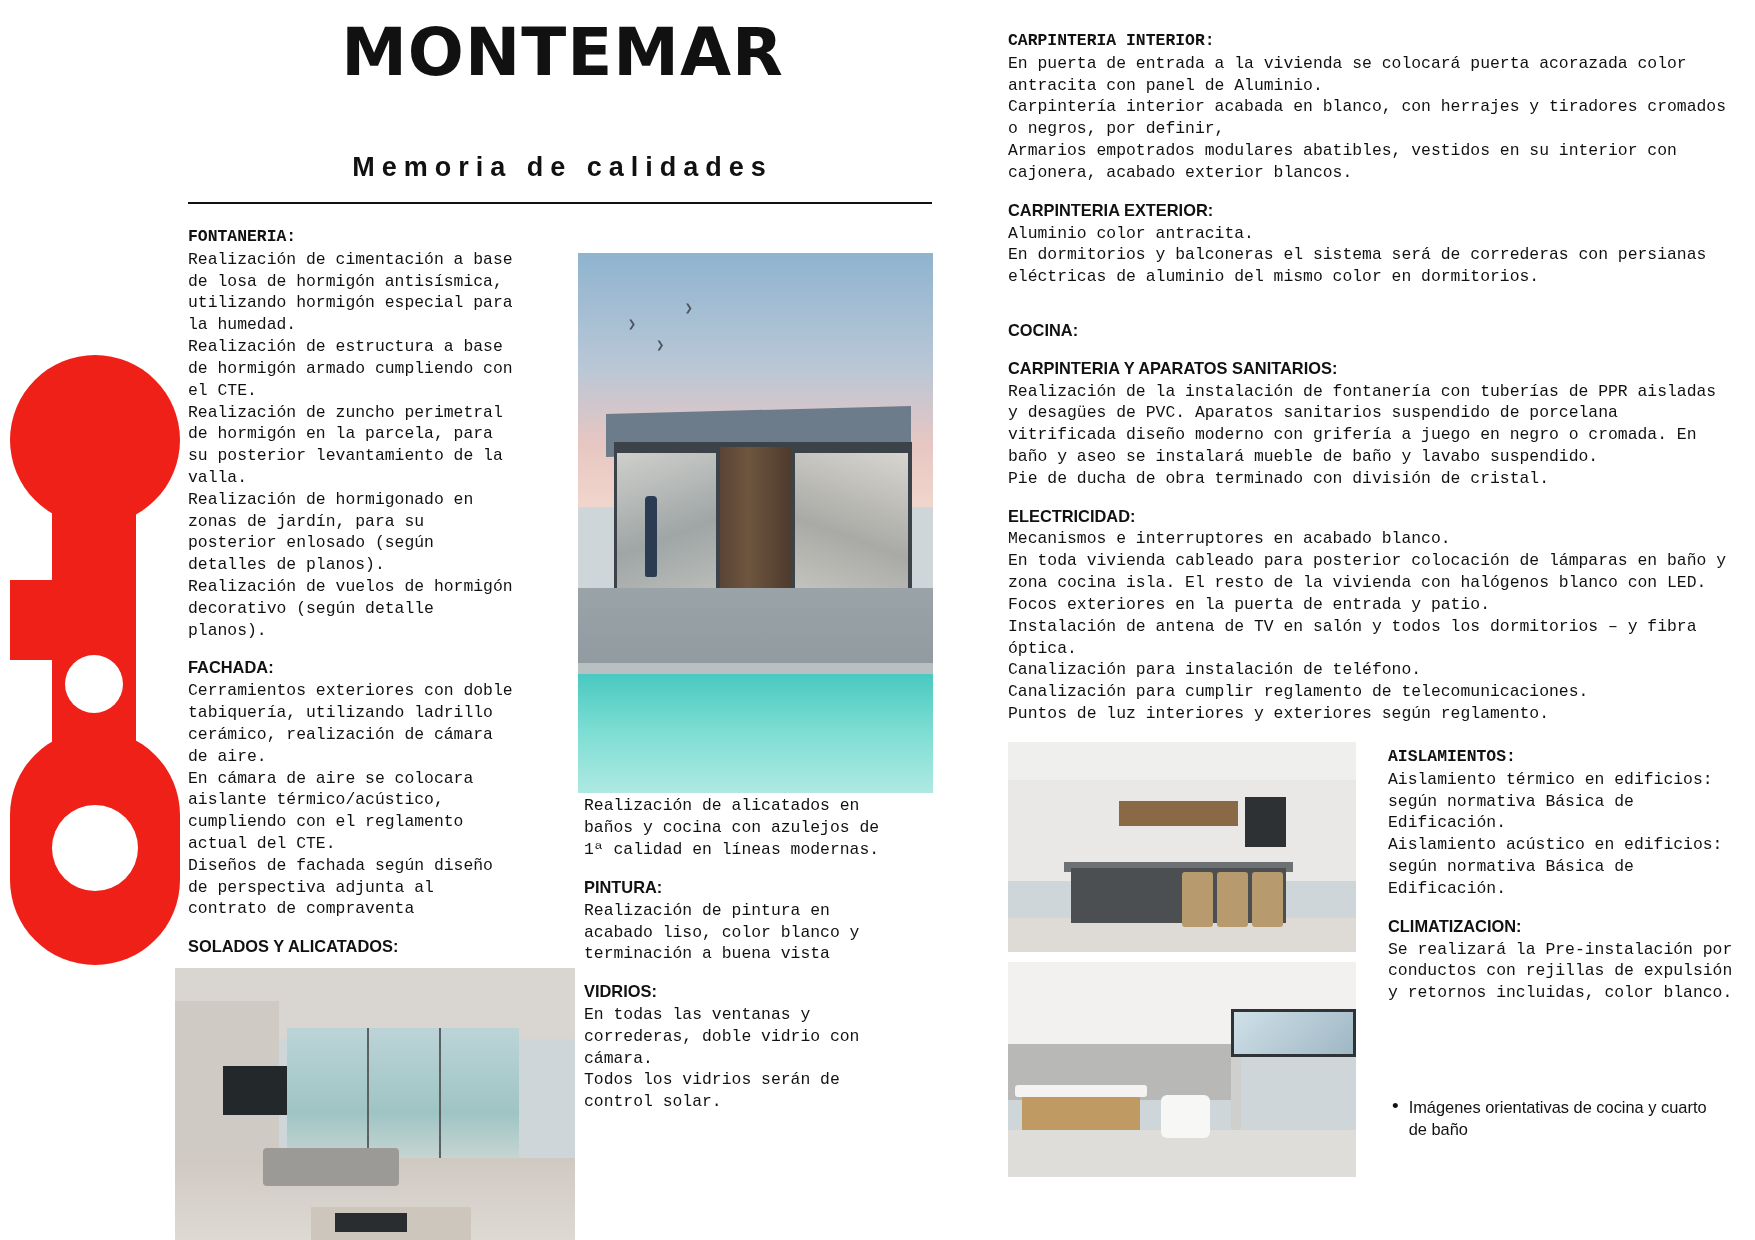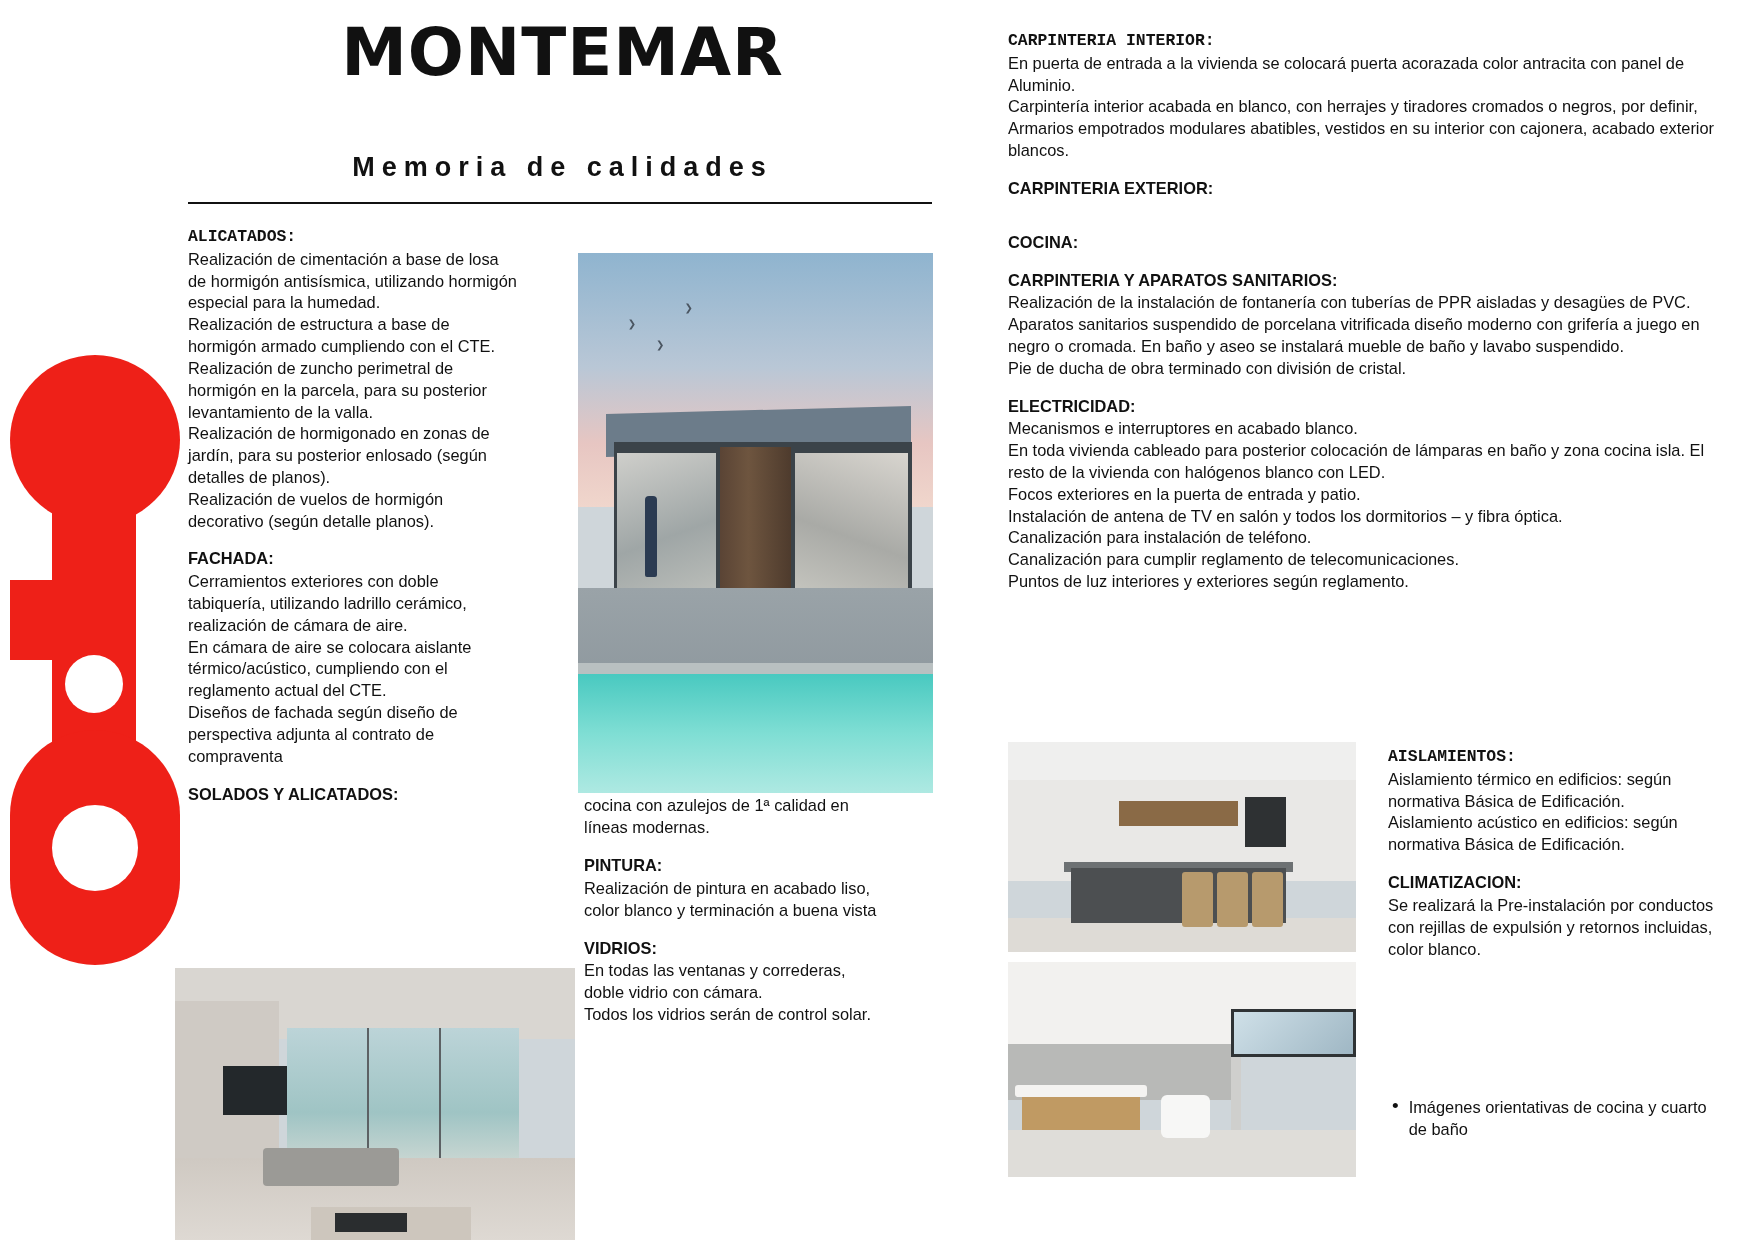--- a/index.html
+++ b/index.html
@@ -119,20 +119,21 @@
   }
   .sec-head {
     font-weight: bold;
     margin-top: 16px;
     margin-bottom: 1px;
   }
   .sec-head:first-child { margin-top: 8px; font-family: Liberation Mono, monospace; }
   .sec-body {
     margin: 0 0 0 0;
     white-space: pre-line;
+    font-family: Liberation Mono, monospace;
   }
 
   
   #col-left    { left: 188px; top: 218px;  width: 330px; }
   #col-mid     { left: 584px; top: 730px;  width: 300px; }
   #col-right1  { left: 1008px; top: 22px;  width: 720px; }
   #col-right2  { left: 1388px; top: 738px; width: 345px; }
 
   
   .photo {
@@ -242,21 +243,21 @@
   <div class="key-hole-top"></div>
   <div class="key-bow"></div>
   <div class="key-bow-hole"></div>
 </div>
 
 <div class="doc-title">MONTEMAR</div>
 <div class="subtitle">Memoria de calidades</div>
 <div class="rule"></div>
 
 <div class="col" id="col-left">
-  <div class="sec-head">ALICATADOS:</div>
+  <div class="sec-head">FONTANERIA:</div>
   <div class="sec-body">Realización de cimentación a base de losa de hormigón antisísmica, utilizando hormigón especial para la humedad.
 Realización de estructura a base de hormigón armado cumpliendo con el CTE.
 Realización de zuncho perimetral de hormigón en la parcela, para su posterior levantamiento de la valla.
 Realización de hormigonado en zonas de jardín, para su posterior enlosado (según detalles de planos).
 Realización de vuelos de hormigón decorativo (según detalle planos).</div>
   <div class="sec-head">FACHADA:</div>
   <div class="sec-body">Cerramientos exteriores con doble tabiquería, utilizando ladrillo cerámico, realización de cámara de aire.
 En cámara de aire se colocara aislante térmico/acústico, cumpliendo con el reglamento actual del CTE.
 Diseños de fachada según diseño de perspectiva adjunta al contrato de compraventa</div>
   <div class="sec-head">SOLADOS Y ALICATADOS:</div>
@@ -271,20 +272,22 @@
   <div class="sec-body">En todas las ventanas y correderas, doble vidrio con cámara.
 Todos los vidrios serán de control solar.</div>
 </div>
 
 <div class="col" id="col-right1">
   <div class="sec-head">CARPINTERIA INTERIOR:</div>
   <div class="sec-body">En puerta de entrada a la vivienda se colocará puerta acorazada color antracita con panel de Aluminio.
 Carpintería interior acabada en blanco, con herrajes y tiradores cromados o negros, por definir,
 Armarios empotrados modulares abatibles, vestidos en su interior con cajonera, acabado exterior blancos.</div>
   <div class="sec-head">CARPINTERIA EXTERIOR:</div>
+  <div class="sec-body">Aluminio color antracita.
+En dormitorios y balconeras el sistema será de correderas con persianas eléctricas  de aluminio del mismo color en dormitorios.</div>
   <div class="sec-head" style="margin-top:32px">COCINA:</div>
   <div class="sec-head">CARPINTERIA Y APARATOS SANITARIOS:</div>
   <div class="sec-body">Realización de la instalación de fontanería con tuberías de PPR aisladas y desagües de PVC. Aparatos sanitarios suspendido de porcelana vitrificada diseño moderno con grifería a juego en negro o cromada.  En baño y aseo se instalará mueble de baño y lavabo suspendido.
 Pie de ducha de obra terminado con división de cristal.</div>
   <div class="sec-head">ELECTRICIDAD:</div>
   <div class="sec-body">Mecanismos e interruptores en acabado blanco.
 En toda vivienda cableado para posterior colocación de lámparas en baño y zona cocina isla. El resto de la vivienda con halógenos blanco con LED.
 Focos exteriores en la puerta de entrada y patio.
 Instalación de antena de TV en salón y todos los dormitorios – y fibra óptica.
 Canalización para instalación de teléfono.

